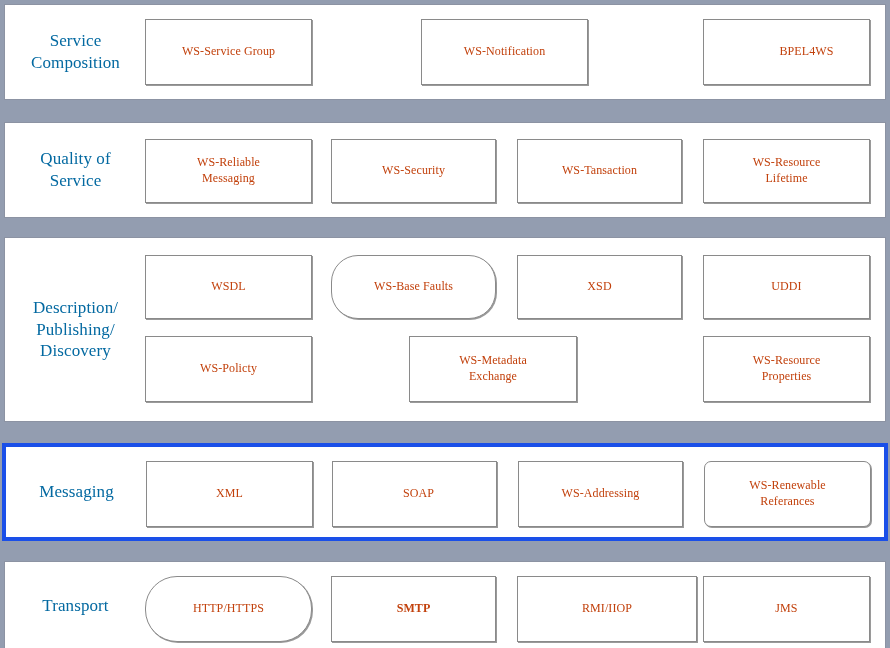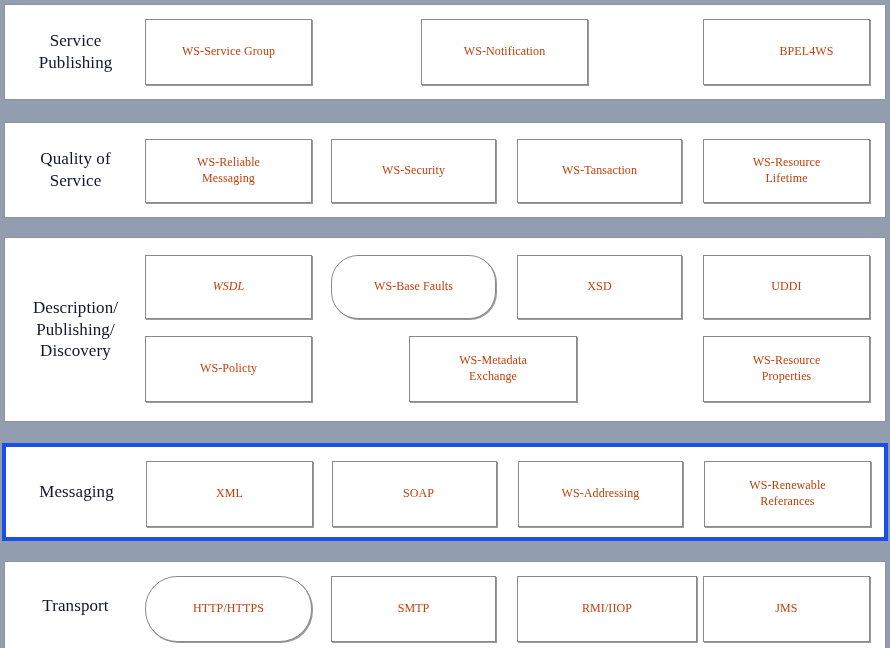--- a/index.html
+++ b/index.html
@@ -37,21 +37,21 @@
     left: 2px;
     width: 886px;
   }
 
   .layer-label {
     width: 141px;
     flex: 0 0 141px;
     text-align: center;
     font-size: 17px;
     line-height: 1.28;
-    color: #0f172a;
+    color: #0369a1;
     letter-spacing: 0.1px;
     padding: 0 4px;
     box-sizing: border-box;
   }
 
   .layer-body {
     flex: 1 1 auto;
     position: relative;
     height: 100%;
   }
@@ -75,21 +75,21 @@
 
   .box span { display: block; }
 </style>
 </head>
 <body>
 
 <div id="stack" style="background: rgb(147, 157, 176);">
     <div class="layer" style="top: 4px; height: 96px;">
       <div class="layer-label">
         <div>Service</div>
-        <div>Publishing</div>
+        <div>Composition</div>
       </div>
       <div class="layer-body">
         <div class="box" style="left: -1px; width: 167px; top: 14px; height: 66px; border-color: rgb(138, 138, 138);">
           <span>WS-Service Group</span>
         </div>
         <div class="box" style="left: 275px; width: 167px; top: 14px; height: 66px; border-color: rgb(138, 138, 138);">
           <span>WS-Notification</span>
         </div>
         <div class="box" style="left: 557px; width: 167px; top: 14px; height: 66px; border-color: rgb(138, 138, 138); padding-left: 44px;">
           <span>BPEL4WS</span>
@@ -118,21 +118,21 @@
         </div>
       </div>
     </div>
     <div class="layer" style="top: 237px; height: 185px;">
       <div class="layer-label">
         <div>Description/</div>
         <div>Publishing/</div>
         <div>Discovery</div>
       </div>
       <div class="layer-body">
-        <div class="box" style="left: -1px; width: 167px; top: 17px; height: 64px; border-color: rgb(138, 138, 138); font-style: italic;">
+        <div class="box" style="left: -1px; width: 167px; top: 17px; height: 64px; border-color: rgb(138, 138, 138);">
           <span>WSDL</span>
         </div>
         <div class="box" style="left: 185px; width: 165px; top: 17px; height: 64px; border-color: rgb(138, 138, 138); border-radius: 27px;">
           <span>WS-Base Faults</span>
         </div>
         <div class="box" style="left: 371px; width: 165px; top: 17px; height: 64px; border-color: rgb(138, 138, 138);">
           <span>XSD</span>
         </div>
         <div class="box" style="left: -1px; width: 167px; top: 98px; height: 66px; border-color: rgb(138, 138, 138);">
           <span>WS-Policty</span>
@@ -157,35 +157,35 @@
       <div class="layer-body">
         <div class="box" style="left: -1px; width: 167px; top: 14px; height: 66px; border-color: rgb(138, 138, 138);">
           <span>XML</span>
         </div>
         <div class="box" style="left: 185px; width: 165px; top: 14px; height: 66px; border-color: rgb(138, 138, 138); padding-left: 12px;">
           <span>SOAP</span>
         </div>
         <div class="box" style="left: 371px; width: 165px; top: 14px; height: 66px; border-color: rgb(138, 138, 138);">
           <span>WS-Addressing</span>
         </div>
-        <div class="box" style="left: 557px; width: 167px; top: 14px; height: 66px; border-color: rgb(138, 138, 138); flex-direction: column;">
+        <div class="box" style="left: 557px; width: 167px; top: 14px; height: 66px; border-color: rgb(138, 138, 138); flex-direction: column; border-radius: 7px;">
           <span>WS-Renewable</span>
           <span>Referances</span>
         </div>
       </div>
     </div>
     <div class="layer" style="top: 561px; height: 90px;">
       <div class="layer-label">
         <div>Transport</div>
       </div>
       <div class="layer-body">
         <div class="box" style="left: -1px; width: 167px; top: 14px; height: 66px; border-color: rgb(138, 138, 138); border-radius: 32px;">
           <span>HTTP/HTTPS</span>
         </div>
-        <div class="box" style="left: 185px; width: 165px; top: 14px; height: 66px; border-color: rgb(138, 138, 138);">
+        <div class="box" style="left: 185px; width: 165px; top: 14px; height: 66px; border-color: rgb(138, 138, 138); font-weight: bold;">
           <span>SMTP</span>
         </div>
         <div class="box" style="left: 371px; width: 180px; top: 14px; height: 66px; border-color: rgb(138, 138, 138);">
           <span>RMI/IIOP</span>
         </div>
         <div class="box" style="left: 557px; width: 167px; top: 14px; height: 66px; border-color: rgb(138, 138, 138);">
           <span>JMS</span>
         </div>
       </div>
     </div>

